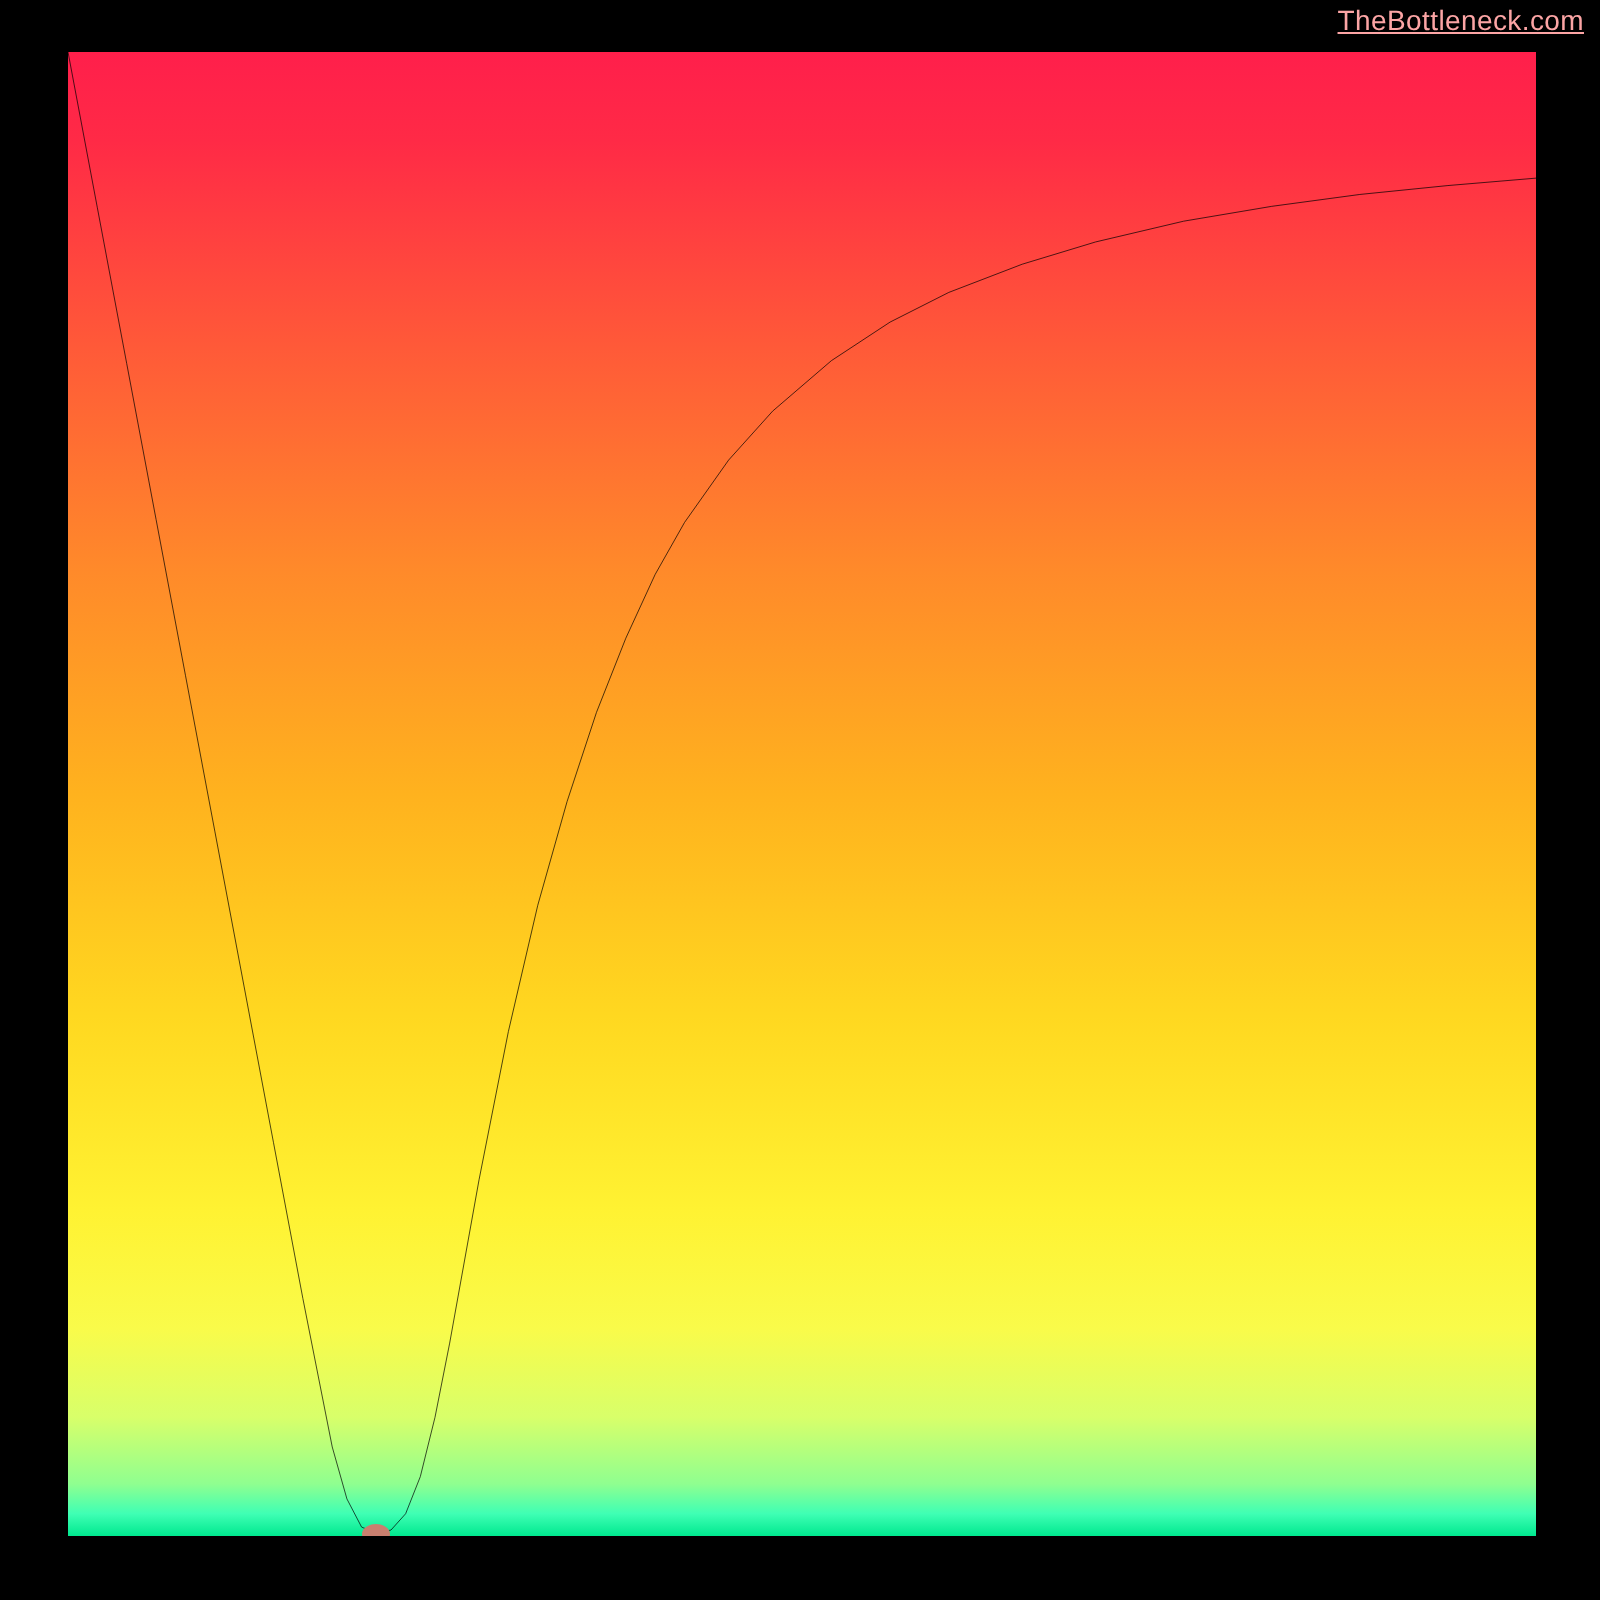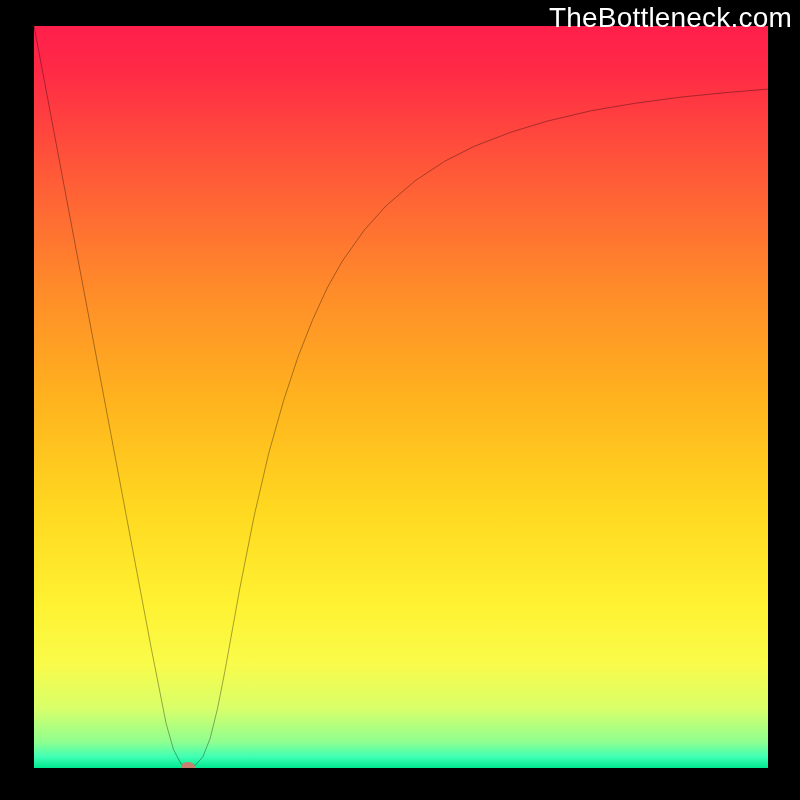--- a/index.html
+++ b/index.html
@@ -13,25 +13,26 @@
   .frame {
     position: relative;
     width: 800px;
     height: 800px;
     background: #000;
   }
   .watermark {
     position: absolute;
     top: 2px;
     right: 8px;
-    color: #ffffff;
-    font-size: 28px;
+    color: #fca5a5;
+    font-size: 14px;
     font-weight: 500;
     letter-spacing: 0.2px;
     z-index: 5;
+    text-decoration: underline;
   }
   .plot-area {
     position: absolute;
     left: 34px;
     top: 26px;
     width: 734px;
     height: 742px;
     overflow: hidden;
   }
   .gradient {

